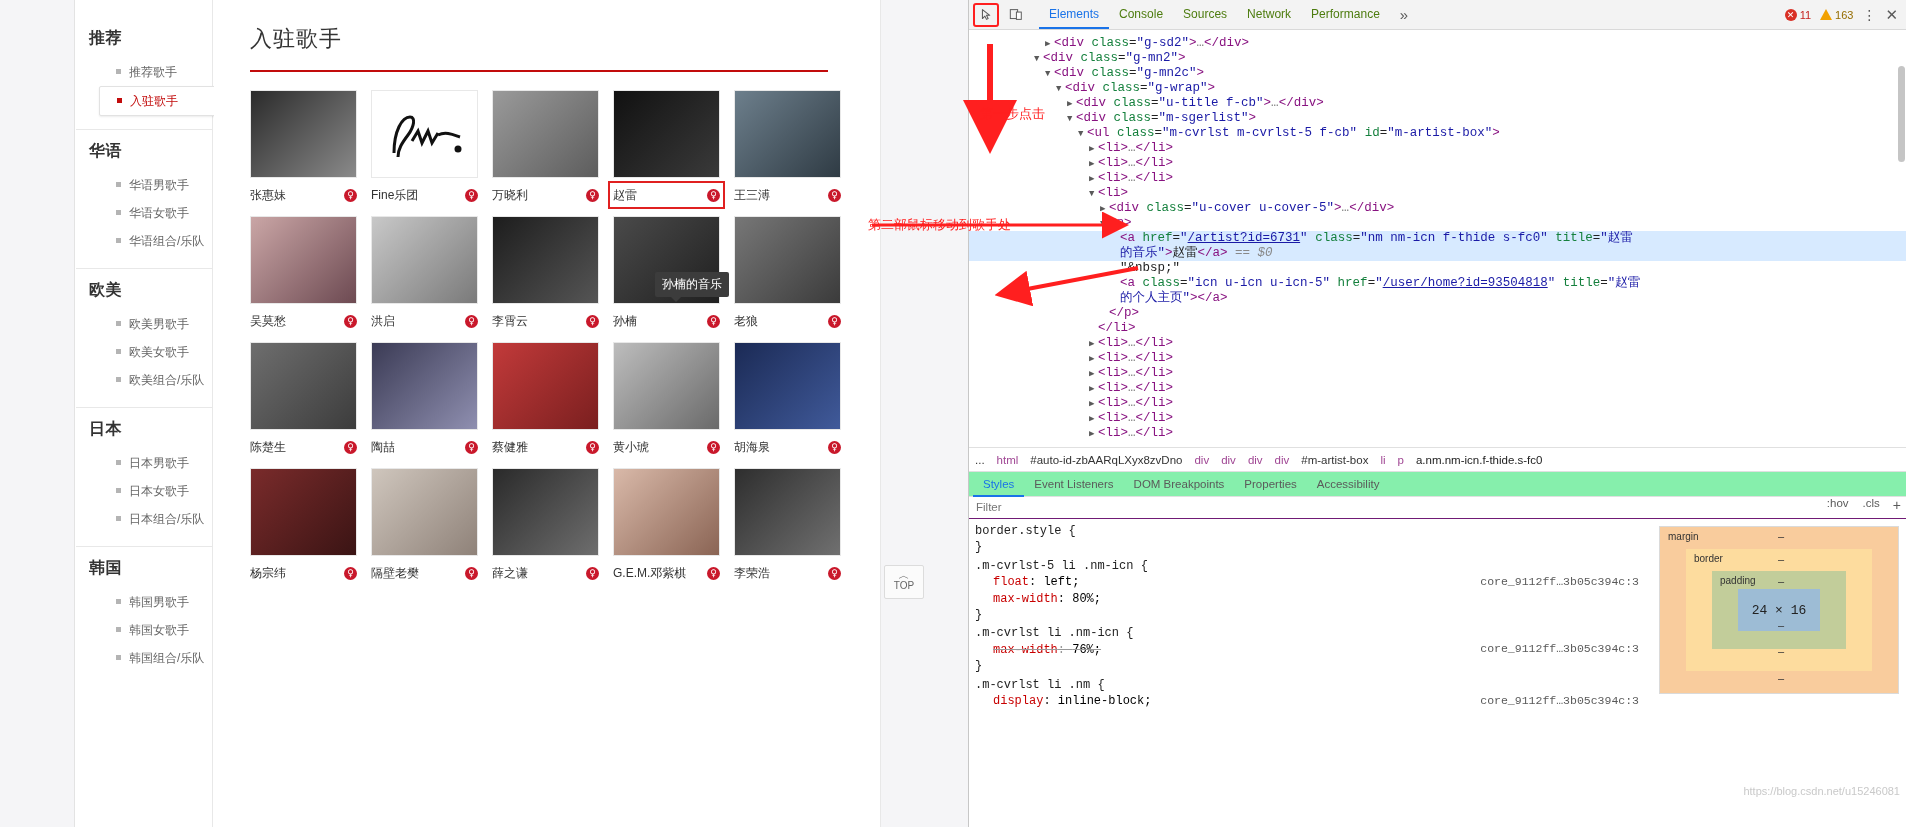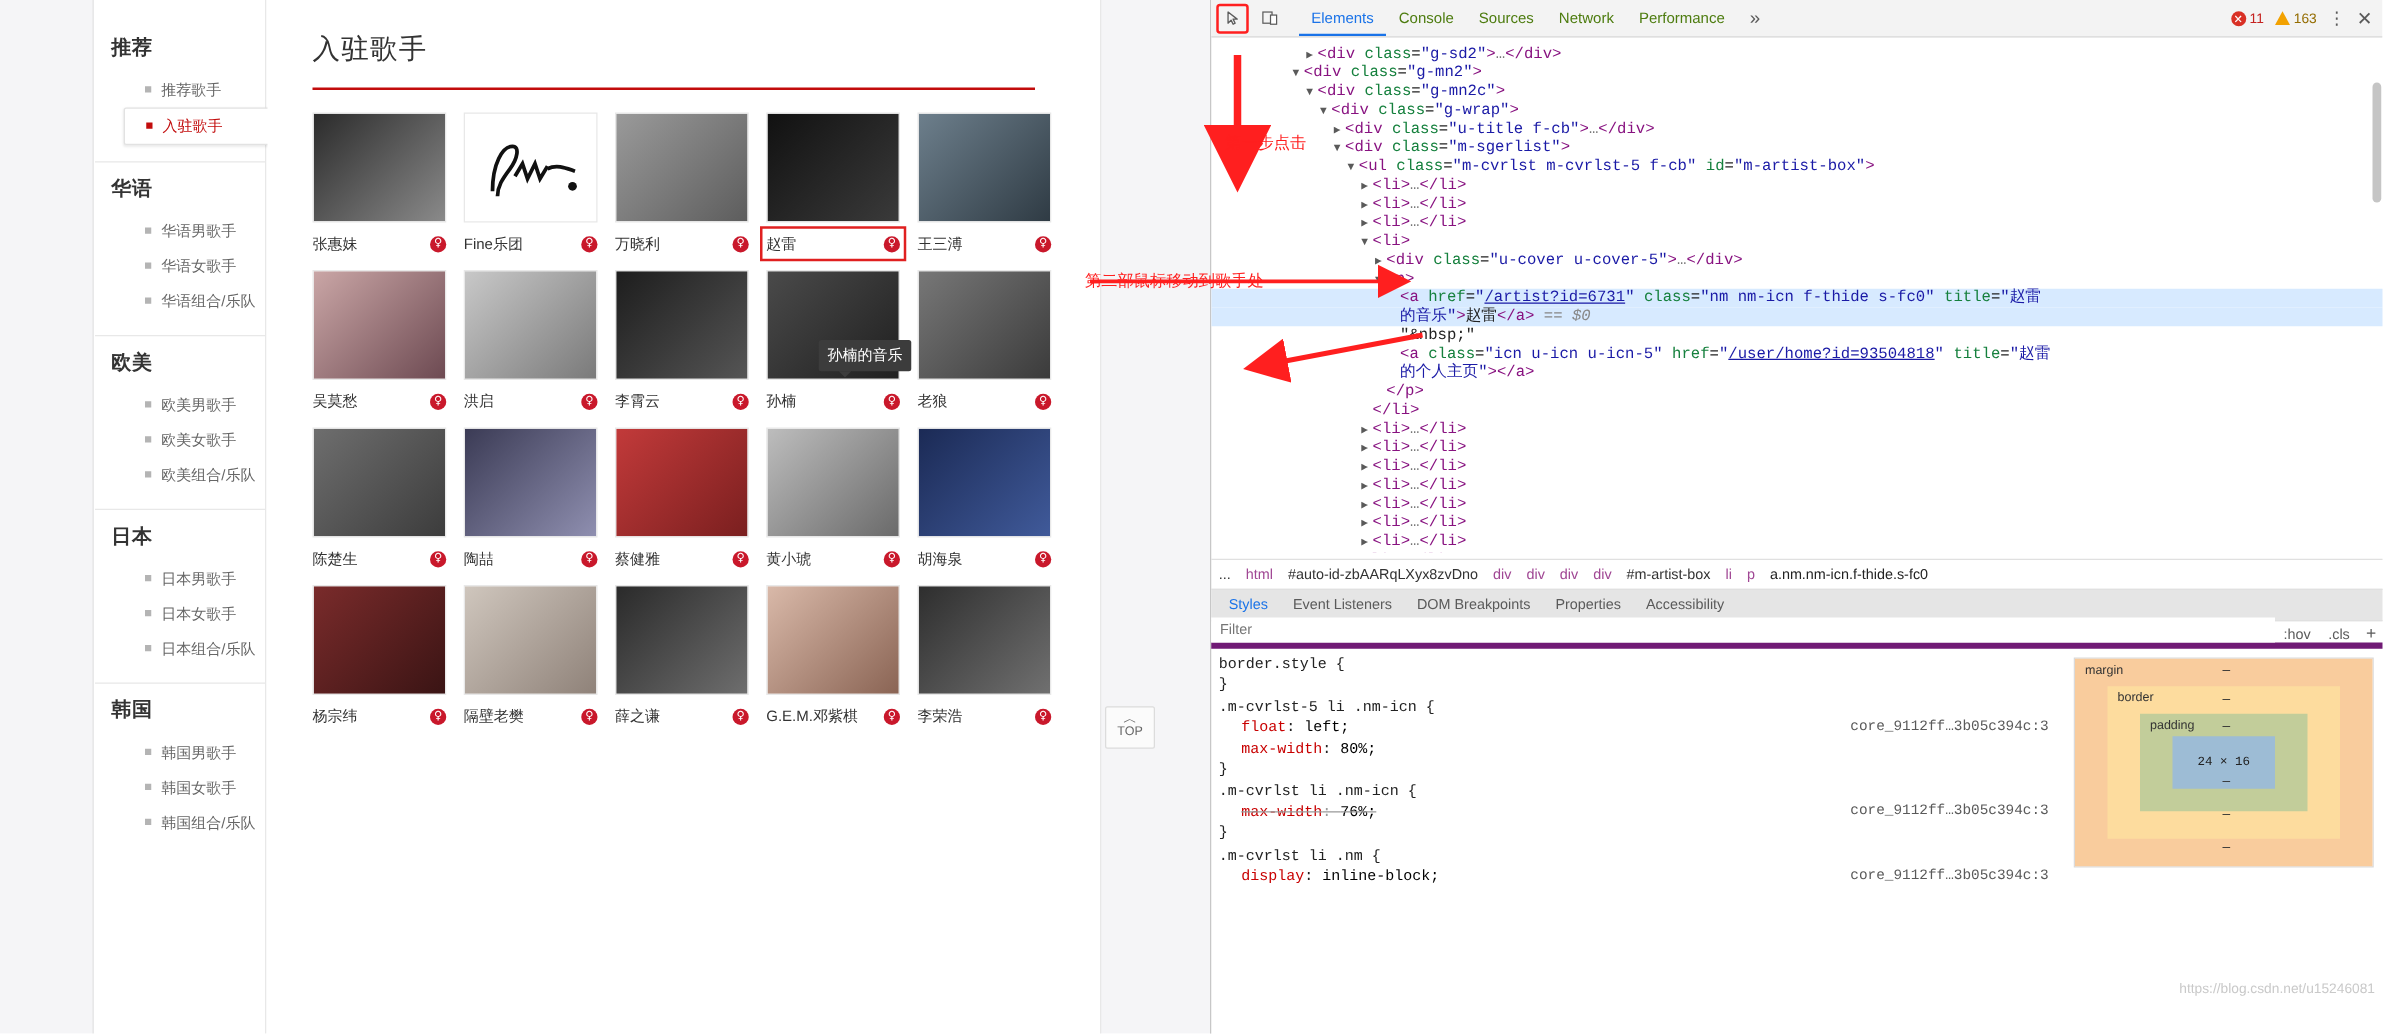--- a/index.html
+++ b/index.html
@@ -85,26 +85,26 @@
   .gray { color:#888; font-style:italic; }
   #tree-scroll { position:absolute; right:2px; top:36px; width:7px; height:96px; background:#c5c5c5; border-radius:4px;}
 
   #crumbs { position:absolute; left:0; top:447px; width:938px; height:24px; border-top:1px solid #e0e0e0;
       display:flex; align-items:center; font-size:11.5px; color:#333; padding-left:6px; gap:12px; overflow:hidden;}
   .crumb { white-space:nowrap; cursor:pointer; }
   .crumb.pink { color:#a04794; }
   .crumb.sel { color:#222; font-weight:normal; }
 
   #panel-tabs { position:absolute; left:0; top:471px; width:938px; height:26px; border-top:1px solid #e0e0e0;
-      border-bottom:1px solid #e0e0e0; display:flex; align-items:center; padding-left:4px; background:#e5e5e5;}
+      border-bottom:1px solid #e0e0e0; display:flex; align-items:center; padding-left:4px; background:#86efac;}
   .ptab { font-size:11.5px; color:#5a5a5a; padding:0 10px; line-height:25px; cursor:pointer; white-space:nowrap;}
   .ptab.active { color:#1a73e8; box-shadow: inset 0 -2px 0 #1a73e8; }
 
-  #filterbar { position:absolute; left:0; top:497px; width:938px; height:22px; display:flex; align-items:flex-end;
-      border-bottom:5px solid #701a75; }
+  #filterbar { position:absolute; left:0; top:497px; width:938px; height:22px; display:flex; align-items:flex-start;
+      border-bottom:1px solid #701a75; }
   #filter-input { flex:1; height:20px; border:none; outline:none; font-size:11.5px; color:#888; padding-left:7px; background:#fff;}
   .fbtn { font-size:11.5px; color:#5a5a5a; padding:0 7px; cursor:pointer; }
   .fplus { font-size:14px; color:#5a5a5a; padding:0 6px; cursor:pointer;}
 
   #styles-body { position:absolute; left:0; top:519px; width:678px; height:308px; overflow:hidden;
       font-family:"Liberation Mono","DejaVu Sans Mono",monospace; font-size:12px; line-height:16.4px; color:#222;
       padding:4px 0 0 6px; }
   .cssrule { margin-bottom:2px; position:relative; }
   .src { position:absolute; right:8px; color:#5a5a5a; font-size:11.5px;margin-top:16px; }
   .prop { color:#c80000; }
@@ -112,21 +112,21 @@
   .strike { text-decoration:line-through; color:#999; }
   .sel { color:#222; }
 
   #boxmodel { position:absolute; left:690px; top:526px; width:240px; height:168px; border:1px solid #dadada;
       background:#fff; }
   .bm-layer { position:absolute; text-align:center; font-family:"Liberation Mono","DejaVu Sans Mono",monospace; }
   .bm-margin { left:0; top:0; right:0; bottom:0; background:#f9cc9d; }
   .bm-border { left:26px; top:22px; right:26px; bottom:22px; background:#fddc9e; }
   .bm-padding{ left:52px; top:44px; right:52px; bottom:44px; background:#c2cd9a; }
   .bm-content{ left:78px; top:62px; right:78px; bottom:62px; background:#9dbcd5; display:flex;
-      align-items:center; justify-content:center; font-size:10px; color:#222;}
+      align-items:center; justify-content:center; font-size:13px; color:#222;}
   .bm-label { position:absolute; font-size:10px; color:#333; }
   .bm-dash { position:absolute; font-size:11px; color:#333; }
 
   #watermark { position:absolute; right:6px; bottom:30px; font-size:11px; color:#c9c9c9; }
 </style>
 </head>
 <body>
 
 <div id="root">
 

